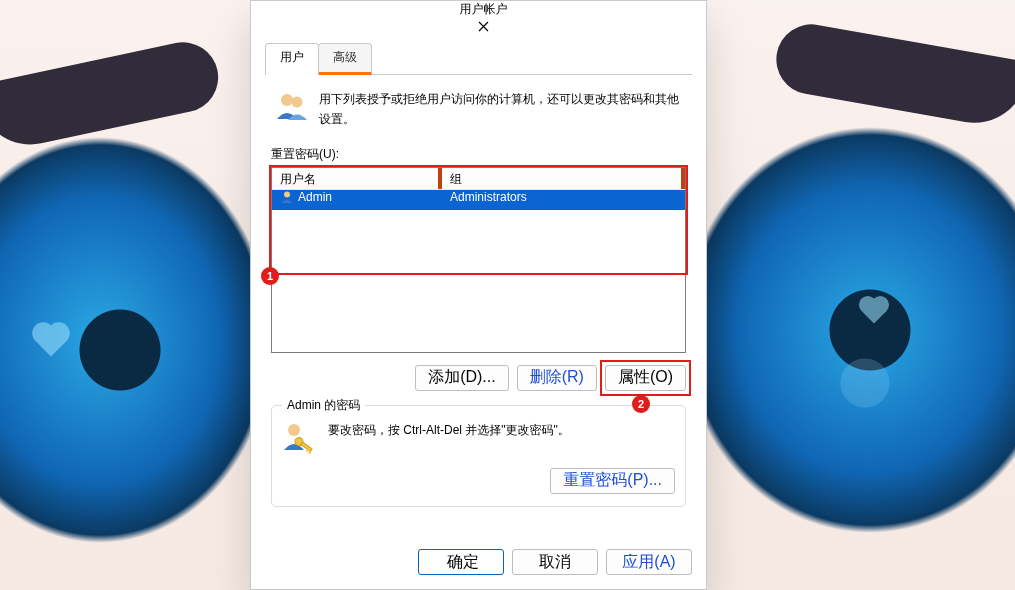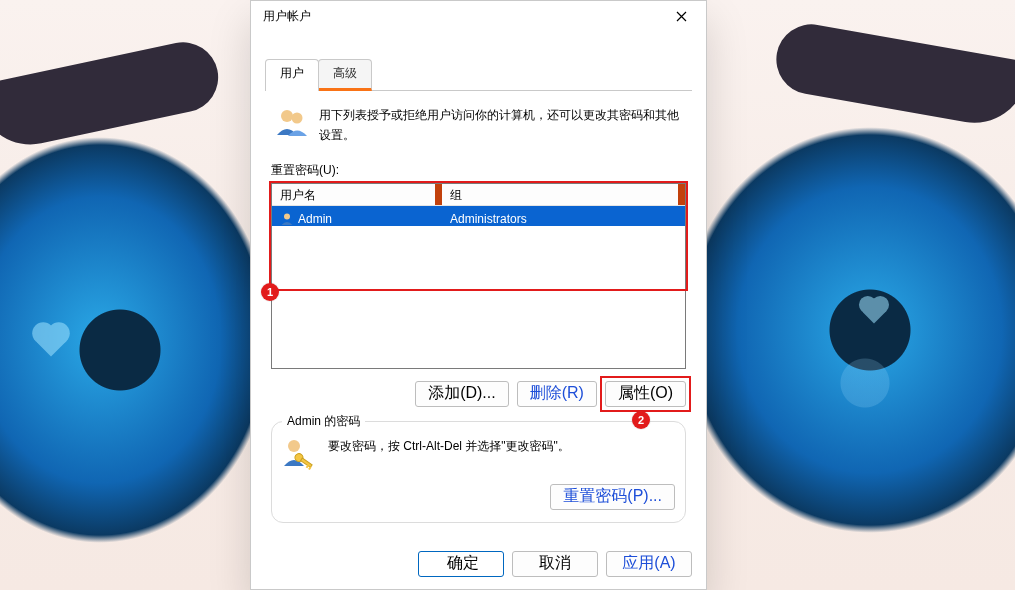--- a/index.html
+++ b/index.html
@@ -20,57 +20,57 @@
   .heart::before,.heart::after{content:"";position:absolute;width:22px;height:22px;background:#9fe3ff;border-radius:50%;}
   .heart::before{top:-11px;left:0;} .heart::after{top:0;left:11px;}
   .paw { position:absolute; width:60px; height:60px; border-radius:50%; background: radial-gradient(circle at 50% 55%, rgba(160,220,255,.4) 0 24px, transparent 25px); opacity:.5;}
   .lash { position:absolute; background:#312b3a; border-radius:40px; }
 
   .dialog {
     position: absolute; left: 250px; top: 0; width: 457px; height: 590px;
     background: #ffffff; border: 1px solid #c9c9c9; display: flex; flex-direction: column;
     box-shadow: 0 20px 40px rgba(0,0,0,.15);
   }
-  .titlebar { height: 34px; display:flex; align-items:center; padding: 0 2px 0 12px; }
+  .titlebar { height: 34px; display:flex; align-items:center; padding: 0 2px 0 12px; flex-direction: column; }
   .titlebar .title { flex:1; font-size:12px; }
   .titlebar .close { width:46px; height:30px; display:flex; align-items:center; justify-content:center; border-radius:4px; }
   .titlebar .close svg { width:11px; height:11px; stroke:#000; stroke-width:1.2; }
 
   .client { flex:1; padding: 8px 14px 0 14px; display:flex; flex-direction:column; }
 
   .tabs { display:flex; gap:0; position:relative; }
-  .tab { padding: 5px 14px 6px; border:1px solid #c9c9c9; border-bottom:none; background:#fff; border-radius:4px 4px 0 0; position:relative; z-index:2; cursor:default;margin-top:20px; }
+  .tab { padding: 5px 14px 6px; border:1px solid #c9c9c9; border-bottom:none; background:#fff; border-radius:4px 4px 0 0; position:relative; z-index:2; cursor:default; }
   .tab.inactive { background:#f5f5f5; color:#333; z-index:1; border-bottom:3px solid #f97316; margin-left:-1px; }
   .tabpane { border:0 solid #c9c9c9; border-top:1px solid #c9c9c9; margin-top:-1px; padding: 14px 4px 8px 4px; flex:1; display:flex; flex-direction:column; }
 
   .intro { display:flex; gap:10px; padding: 0 6px 10px 6px; justify-content: center; }
   .intro .icon { width:34px; height:34px; flex:0 0 34px; }
   .intro .txt { line-height: 1.7; }
 
   .section-label { margin: 6px 0 4px 2px; }
 
   .list-wrap { position:relative; margin: 0 2px; }
   .highlight-box { position:absolute; border:2px solid #e21b1b; pointer-events:none; }
   .list-box { border:1px solid #7a7a7a; height: 186px; background:#fff; }
   .list-head { display:flex; height:22px; border-bottom:1px solid #e5e5e5; background:#fdfdfd; }
-  .list-head .col { padding:3px 8px; border-right:7px solid #c2410c; }
+  .list-head .col { padding:3px 8px; border-right:4px solid #c2410c; }
   .col-user { width: 170px; }
   .col-group { flex:1; }
-  .list-row { display:flex; align-items:flex-end; height:20px; }
+  .list-row { display:flex; align-items:flex-start; height:20px; }
   .list-row.selected { background:#0a64d1; color:#fff; }
   .list-row .cell { padding: 0 8px; display:flex; align-items:center; gap:4px; }
   .user-ico { width:14px; height:14px; flex:0 0 14px; }
 
   .row-buttons { display:flex; justify-content:flex-end; gap:8px; margin: 12px 2px 10px; position:relative; }
   .btn { min-width:78px; height:26px; padding: 0 12px; background:#fdfdfd; border:1px solid #bdbdbd; border-radius:3px; font-size:16px; cursor:default; display:flex; align-items:center; justify-content:center; }
   .btn.disabled { color:#1d4ed8; }
   .btn.primary { border-color:#0067c0; background:#fff;padding-left:16px; }
   .btn.wide { min-width: 104px; }
 
-  .group { border:1px solid #dcdcdc; border-radius:12px; padding: 14px 10px 12px; margin: 4px 2px 8px; position:relative; }
+  .group { border:1px solid #dcdcdc; border-radius:5px; padding: 14px 10px 12px; margin: 4px 2px 8px; position:relative; }
   .group .legend { position:absolute; top:-9px; left:10px; background:#fff; padding:0 5px; }
   .group .grow { display:flex; gap:12px; align-items:flex-start; }
   .key-ico { width:34px; height:34px; flex:0 0 34px; }
   .group .reset { display:flex; justify-content:flex-end; margin-top:14px; }
 
   .footer { display:flex; justify-content:flex-end; gap:8px; padding: 12px 14px 14px; }
 
   .callout { position:absolute; width:18px; height:18px; border-radius:50%; background:#e21b1b; color:#fff; font-size:11px; display:flex; align-items:center; justify-content:center; font-weight:600; z-index:5; box-shadow:0 0 0 1px rgba(0,0,0,.05);}
 </style>
 </head>

